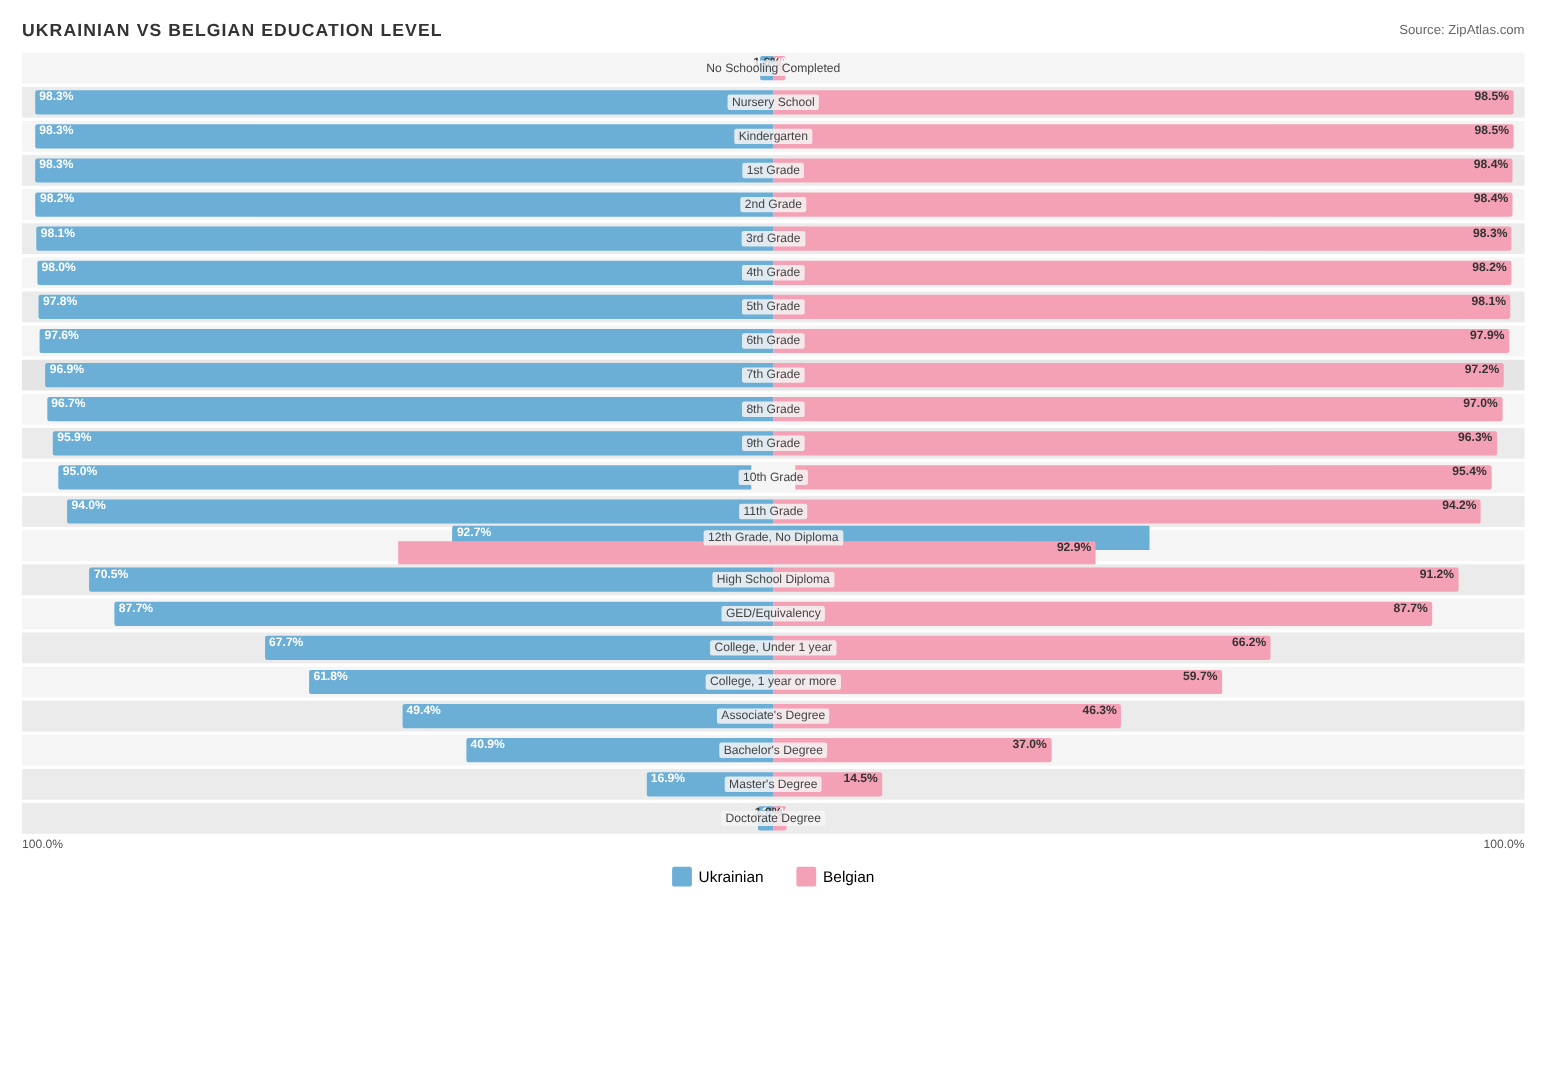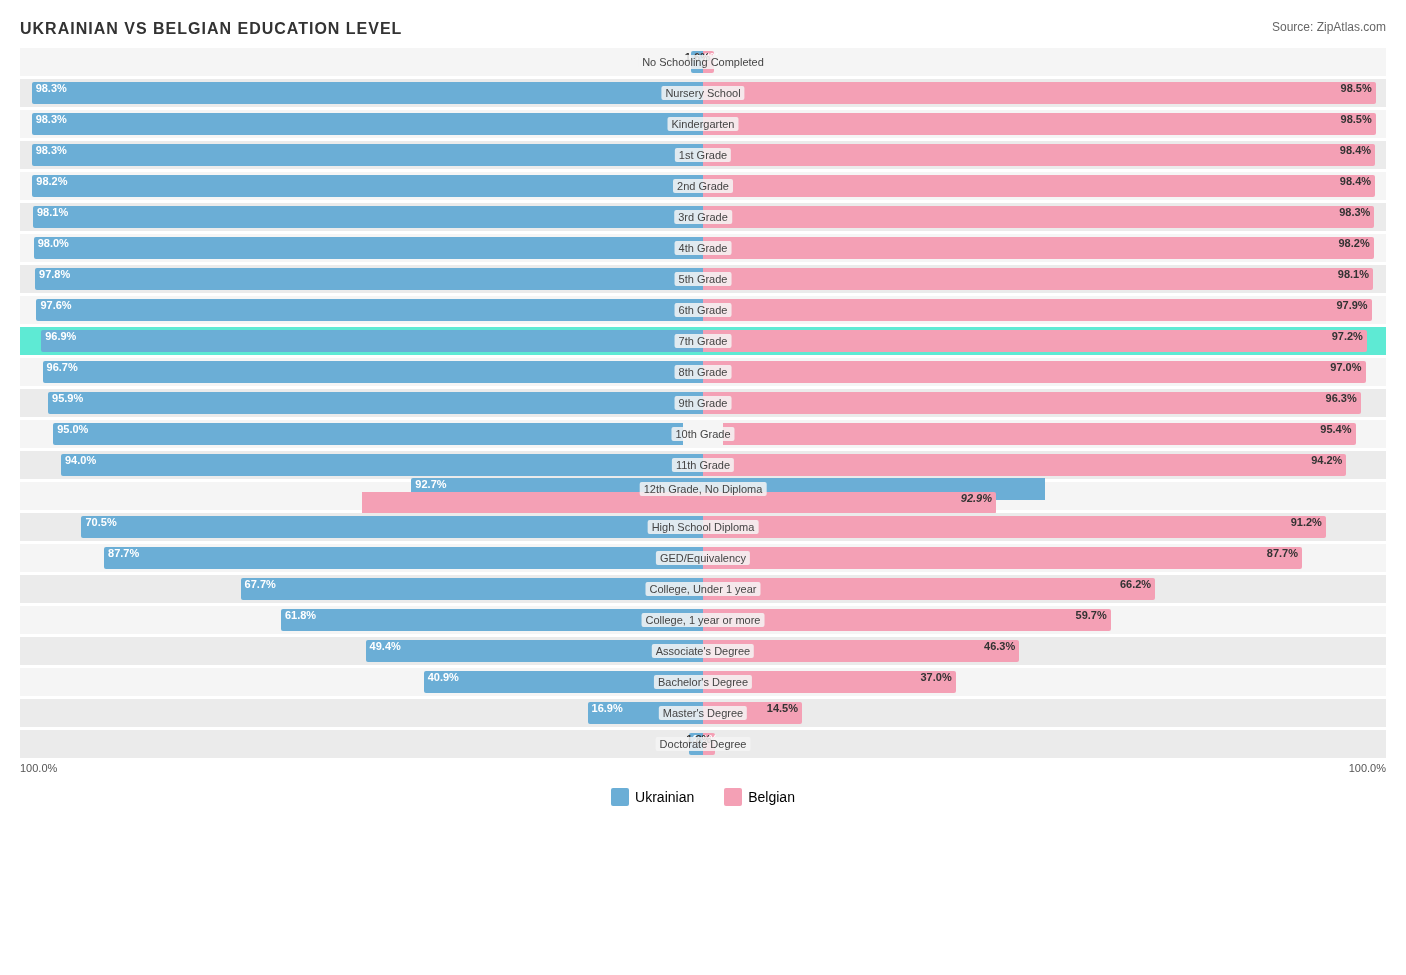--- a/index.html
+++ b/index.html
@@ -253,21 +253,21 @@
         <span class="left-label">97.6%</span>
       </div>
     </div>
     <div class="center-label">6th Grade</div>
     <div class="right-section">
       <div class="pink-bar" style="width: 97.9%;">
         <span class="right-label">97.9%</span>
       </div>
     </div>
   </div>
-      <div class="row-container" style="background: #5eead4;">
+      <div class="row-container" style="background: #e5e5e5;">
     <div class="left-section">
       <div class="blue-bar" style="width: 96.9%;">
         <span class="left-label">96.9%</span>
       </div>
     </div>
     <div class="center-label">7th Grade</div>
     <div class="right-section">
       <div class="pink-bar" style="width: 97.2%;">
         <span class="right-label">97.2%</span>
       </div>
@@ -326,21 +326,21 @@
     </div>
   </div>
       <div class="row-container" style="background: rgb(245, 245, 245); flex-direction: column;">
     <div class="left-section">
       <div class="blue-bar" style="width: 92.7%;">
         <span class="left-label">92.7%</span>
       </div>
     </div>
     <div class="center-label">12th Grade, No Diploma</div>
     <div class="right-section">
-      <div class="pink-bar" style="width: 92.9%; font-style: italic;">
+      <div class="pink-bar" style="width: 92.9%;">
         <span class="right-label">92.9%</span>
       </div>
     </div>
   </div>
       <div class="row-container" style="background: rgb(235, 235, 235);">
     <div class="left-section">
       <div class="blue-bar" style="width: 91%;">
         <span class="left-label">70.5%</span>
       </div>
     </div>

